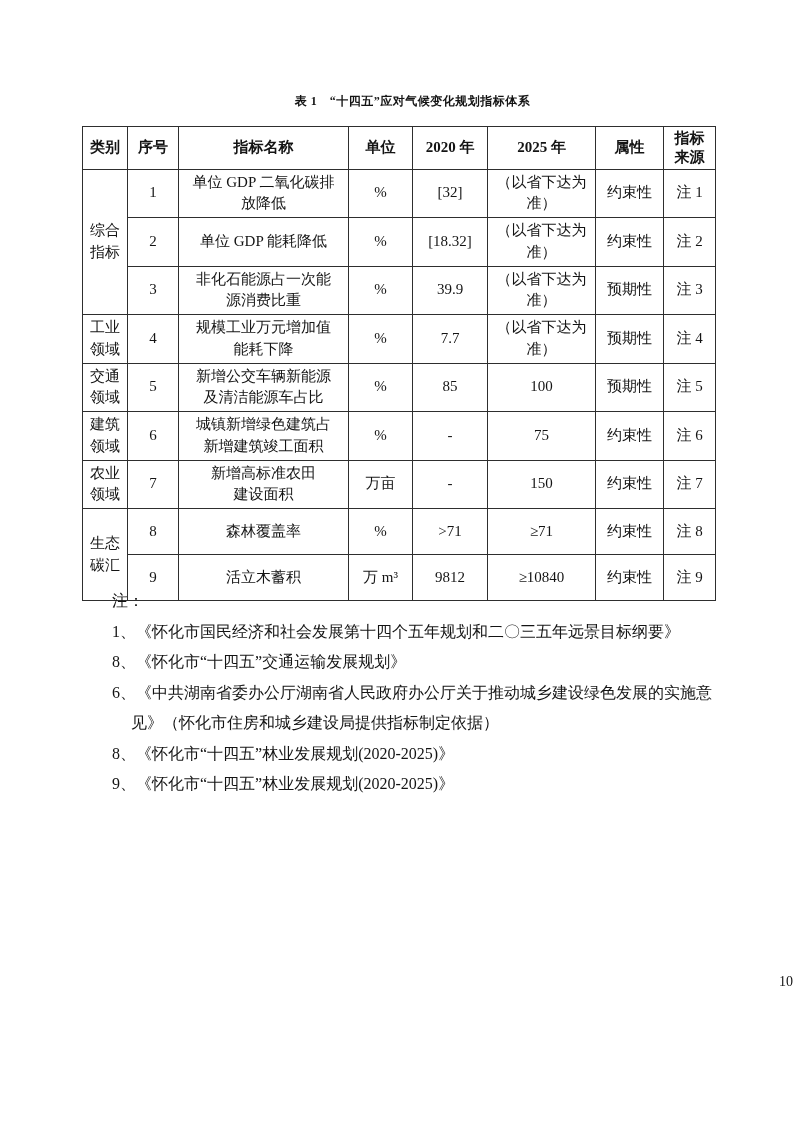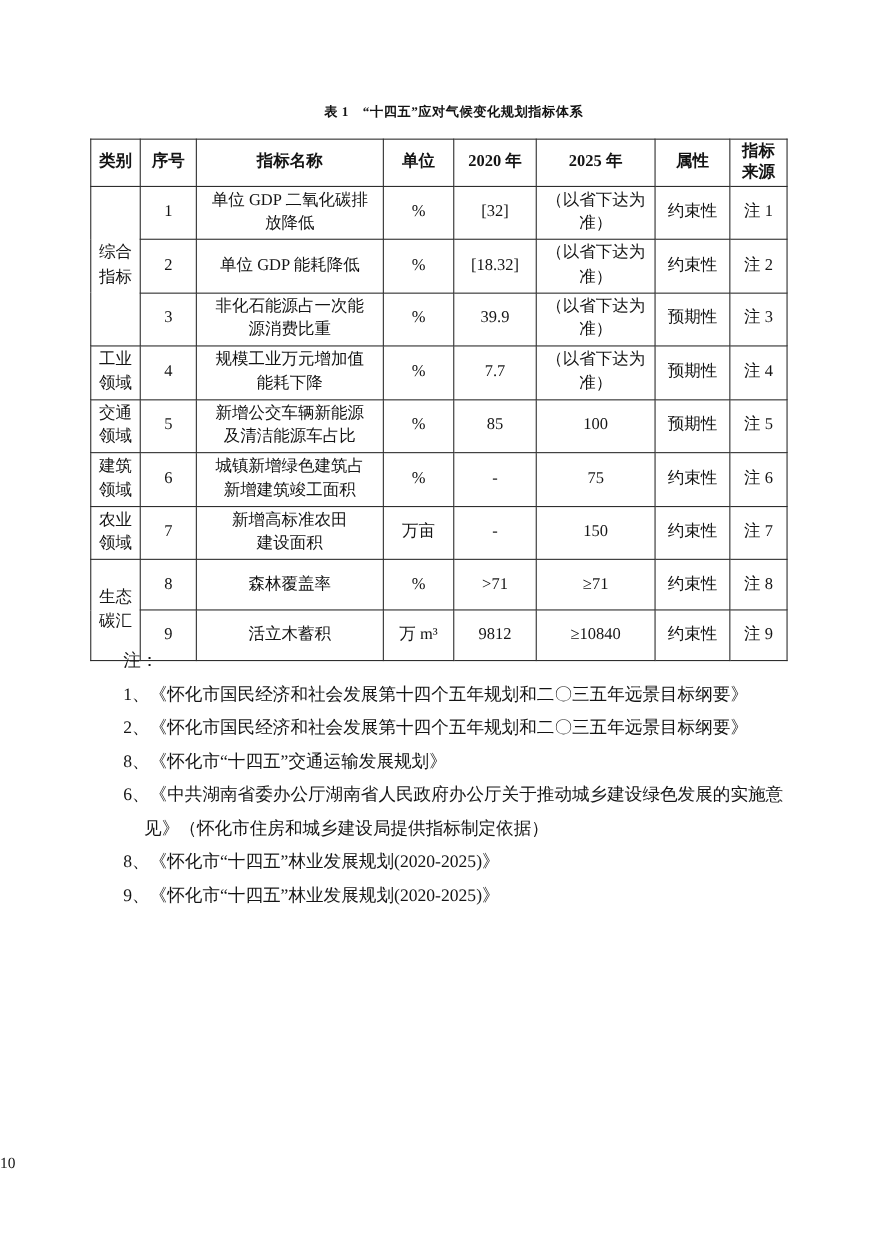--- a/index.html
+++ b/index.html
@@ -69,24 +69,24 @@
   }
   .note-label {
     padding-left: 0;
   }
   .note {
     padding-left: 19px;
     text-indent: -19px;
   }
   .page-number {
     position: absolute;
-    top: 1051px;
+    top: 974px;
     left: 0;
     width: 100%;
-    text-align: left;
+    text-align: right;
     font-size: 14px;
   }
 </style>
 </head>
 <body>
 
 <div class="page">
 
   <div class="doc-title">表 1　“十四五”应对气候变化规划指标体系</div>
 
@@ -217,21 +217,20 @@
         <td class="pre">≥10840</td>
         <td>约束性</td>
         <td>注 9</td>
       </tr>
     </tbody>
   </table>
 
   <div class="notes">
     <div class="note-label">注：</div>
     <div class="note">1、《怀化市国民经济和社会发展第十四个五年规划和二〇三五年远景目标纲要》</div>
-    <div class="note">2、《怀化市国民经济和社会发展第十四个五年规划和二〇三五年远景目标纲要》</div>
     <div class="note">8、《怀化市“十四五”交通运输发展规划》</div>
     <div class="note">6、《中共湖南省委办公厅湖南省人民政府办公厅关于推动城乡建设绿色发展的实施意见》（怀化市住房和城乡建设局提供指标制定依据）</div>
     <div class="note">8、《怀化市“十四五”林业发展规划(2020-2025)》</div>
     <div class="note">9、《怀化市“十四五”林业发展规划(2020-2025)》</div>
   </div>
 
   <div class="page-number">10</div>
 
 </div>
 

